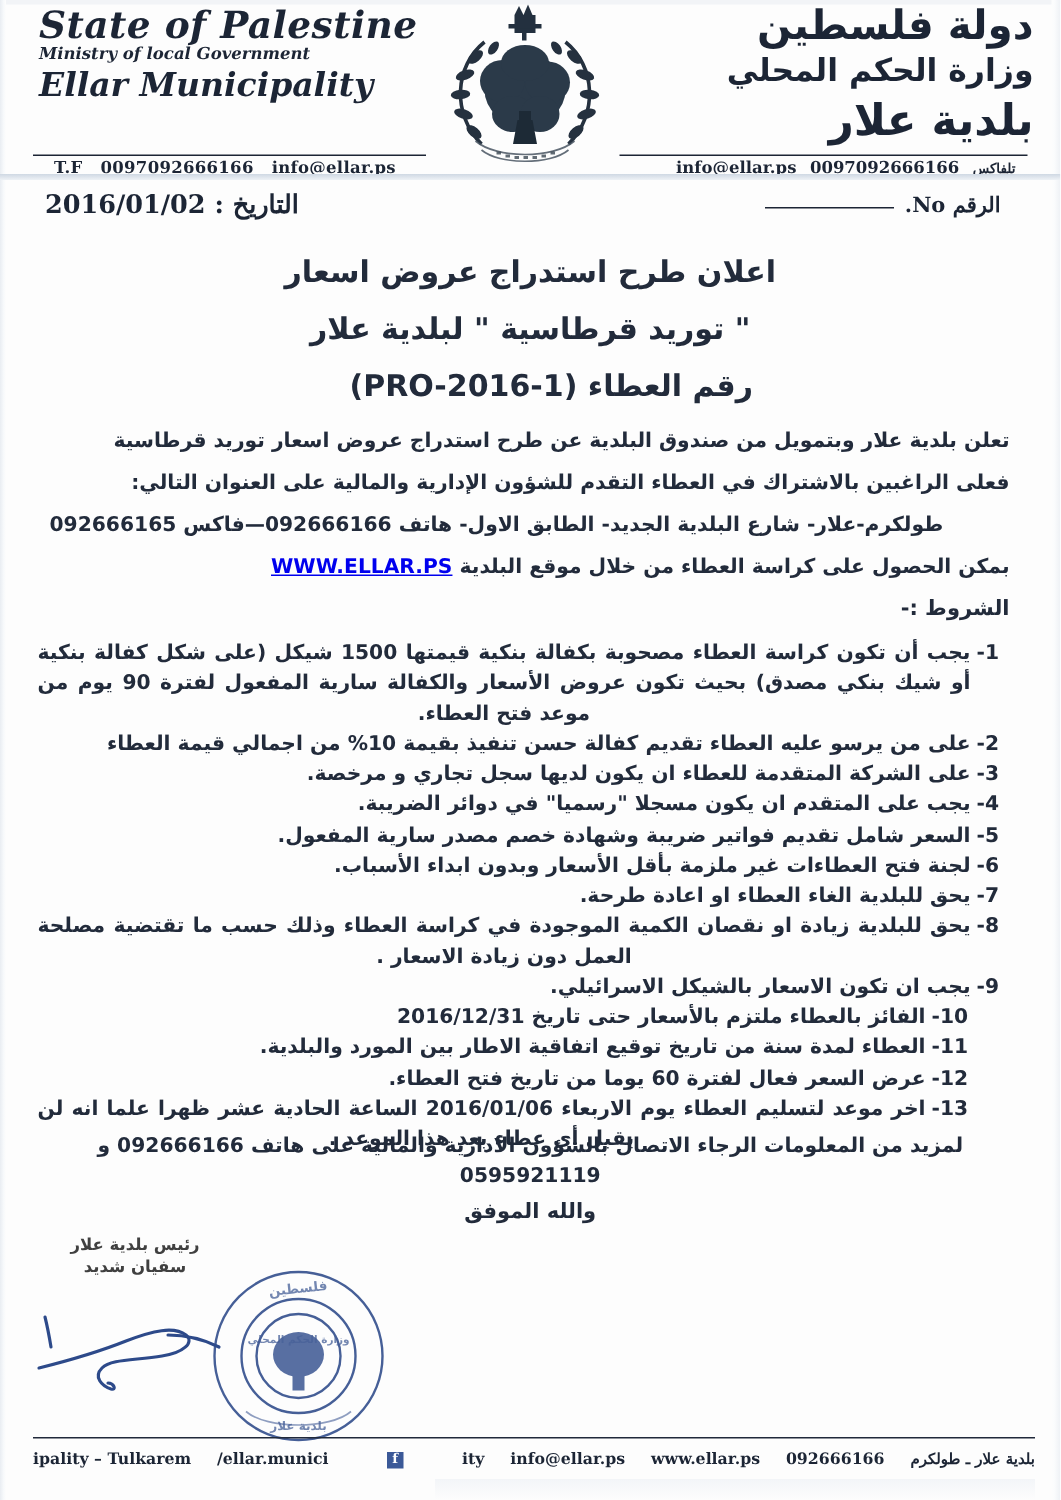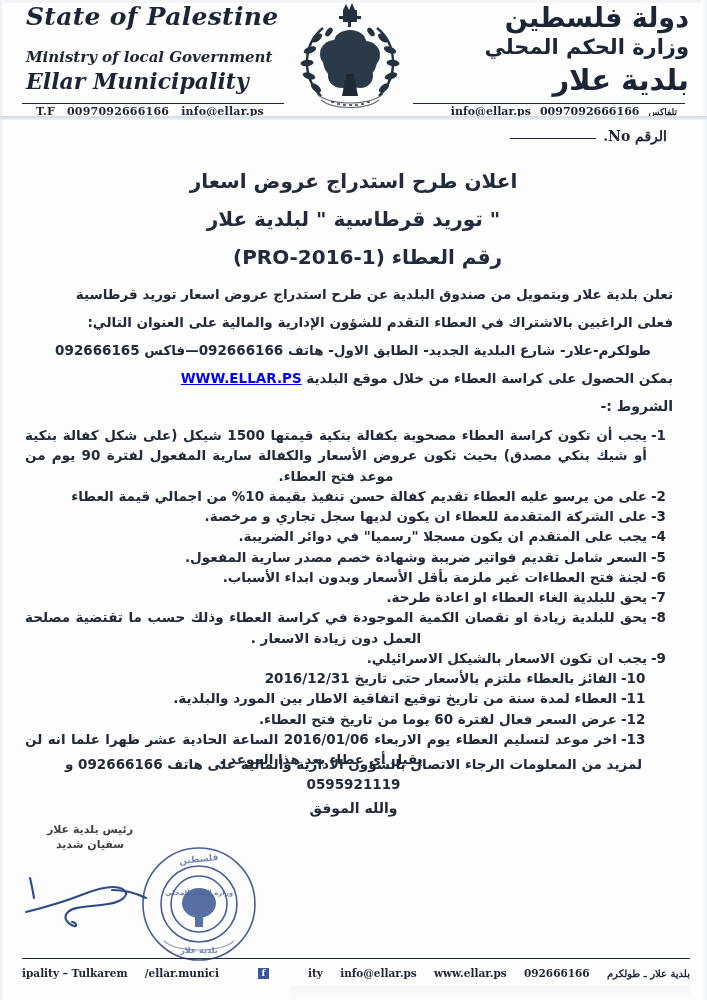--- a/index.html
+++ b/index.html
@@ -51,24 +51,24 @@
     color: #1c2535;
   }
   .lh-en-l1 {
     font-size: 25px;
     font-style: italic;
     font-weight: bold;
     letter-spacing: 0.3px;
     line-height: 1.05;
   }
   .lh-en-l2 {
-    font-size: 15px;
+    font-size: 11px;
     font-style: italic;
     font-weight: bold;
-    margin-top: 20px;
+    margin-top: 0;
     line-height: 1.05;
   }
   .lh-en-l3 {
     font-size: 22px;
     font-style: italic;
     font-weight: bold;
     margin-top: 4px;
     line-height: 1.05;
   }
   .lh-rule-left {
@@ -218,21 +218,21 @@
     line-height: 1.62;
     color: #222b3b;
   }
   .intro p { margin: 0 0 6px 0; }
   .intro .link {
     text-decoration: underline;
     font-family: "DejaVu Sans", sans-serif;
   }
   .intro-l1 { text-align: right; }
   .intro-l2 { text-align: right; }
-  .intro-l3 { text-align: center; }
+  .intro-l3 { text-align: left; }
   .intro-l4 { }
 
   .conditions-head {
     position: absolute;
     right: 34px; top: 398px;
     direction: rtl;
     font-size: 14px;
     font-weight: bold;
     color: #222b3b;
   }
@@ -454,20 +454,24 @@
       <div class="lh-ar-l3">بلدية علار</div>
     </div>
     <div class="lh-rule-right"></div>
     <div class="lh-contact-right">
       <span class="lbl">تلفاكس</span><span class="sp"></span><span>0097092666166</span><span class="sp"></span><span>info@ellar.ps</span>
     </div>
   </div>
 
   <div class="header-band"></div>
 
+  <div class="date-row">
+    <span>التاريخ :</span>
+    <span>2016/01/02</span>
+  </div>
 
   <div class="no-row">
     <span>الرقم</span>
     <span class="lbl-no">No.</span>
     <span class="blank"></span>
   </div>
 
   <div class="titles">
     <div class="title-1">اعلان طرح استدراج عروض اسعار</div>
     <div class="title-2">" توريد قرطاسية " لبلدية علار</div>

